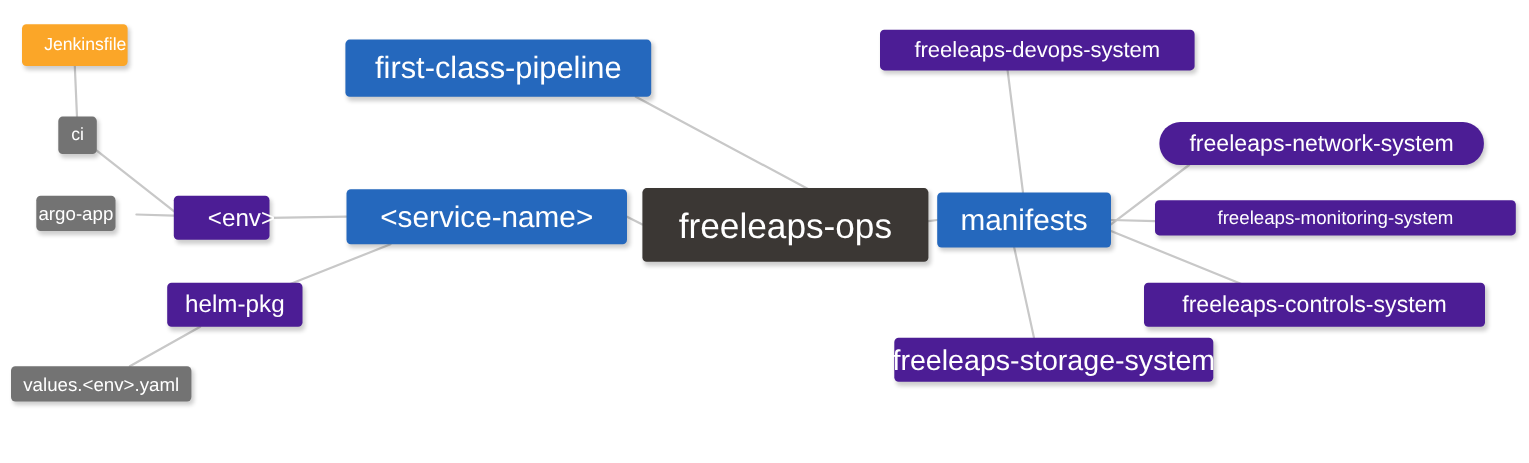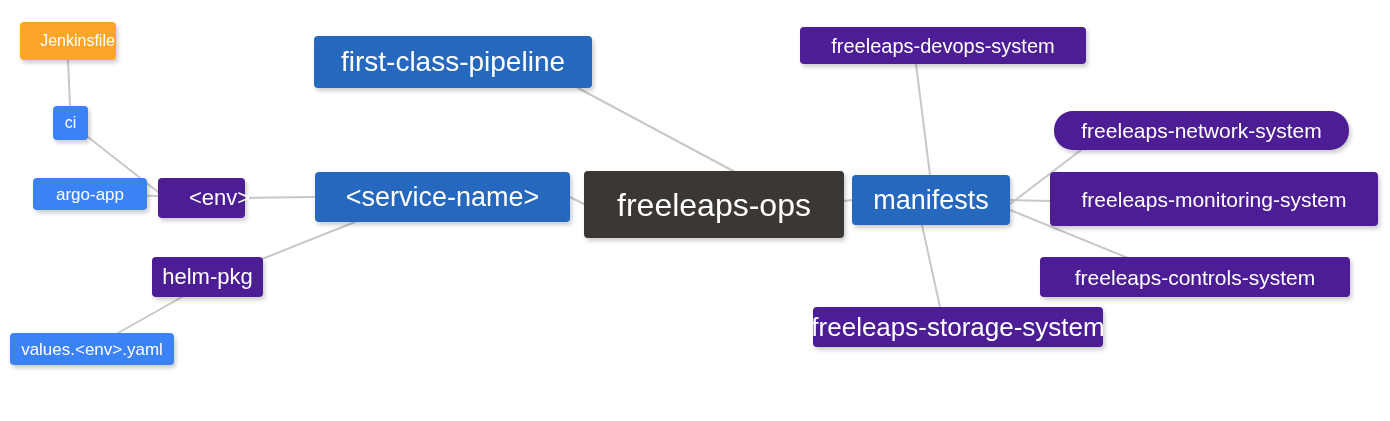--- a/index.html
+++ b/index.html
@@ -44,21 +44,21 @@
   }
   .node-label {
     display: block;
     white-space: nowrap;
   }
   
   .c-root   { background: #3b3734; }
   .c-blue   { background: #2568bd; }
   .c-green  { background: #4c1d95; }
   .c-orange { background: #fba628; padding-left: 19px; }
-  .c-red    { background: #3b82f6; }
+  .c-red    { background: #737373; }
 </style>
 </head>
 <body>
 
 <div id="mindmap">
   <svg id="edges" viewBox="0 0 1390 421" xmlns="http://www.w3.org/2000/svg">
       <path d="M 584 204 L 570 197" stroke="#c8c8c8" stroke-width="2" fill="none" stroke-linecap="round"></path>
       <path d="M 735 172 L 578 88" stroke="#c8c8c8" stroke-width="2" fill="none" stroke-linecap="round"></path>
       <path d="M 844 201 L 852 200" stroke="#c8c8c8" stroke-width="2" fill="none" stroke-linecap="round"></path>
       <path d="M 315 197 L 245 198" stroke="#c8c8c8" stroke-width="2" fill="none" stroke-linecap="round"></path>
@@ -82,42 +82,42 @@
       </div>
       <div class="node c-blue" style="left: 315px; top: 172px; width: 255px; height: 50px; font-size: 27px;">
         <span class="node-label">&lt;service-name&gt;</span>
       </div>
       <div class="node c-blue" style="left: 852px; top: 175px; width: 158px; height: 50px; font-size: 27px; text-align: right;">
         <span class="node-label">manifests</span>
       </div>
       <div class="node c-green" style="left: 158px; top: 178px; width: 87px; height: 40px; font-size: 22px; padding-left: 36px;">
         <span class="node-label">&lt;env&gt;</span>
       </div>
-      <div class="node c-green" style="left: 152px; top: 257px; width: 111px; height: 40px; font-size: 22px;">
+      <div class="node c-green" style="left: 152px; top: 257px; width: 123px; height: 40px; font-size: 22px;">
         <span class="node-label">helm-pkg</span>
       </div>
       <div class="node c-orange" style="left: 20px; top: 22px; width: 96px; height: 38px; font-size: 16px;">
         <span class="node-label">Jenkinsfile</span>
       </div>
       <div class="node c-red" style="left: 53px; top: 106px; width: 35px; height: 34px; font-size: 16px;">
         <span class="node-label">ci</span>
       </div>
-      <div class="node c-red" style="left: 33px; top: 178px; width: 114px; height: 32px; font-size: 17px;">
+      <div class="node c-red" style="left: 33px; top: 178px; width: 72px; height: 32px; font-size: 17px;">
         <span class="node-label">argo-app</span>
       </div>
       <div class="node c-red" style="left: 10px; top: 333px; width: 164px; height: 32px; font-size: 17px;">
         <span class="node-label">values.&lt;env&gt;.yaml</span>
       </div>
       <div class="node c-green" style="left: 800px; top: 27px; width: 286px; height: 37px; font-size: 20px;">
         <span class="node-label">freeleaps-devops-system</span>
       </div>
       <div class="node c-green" style="left: 1054px; top: 111px; width: 295px; height: 39px; font-size: 21px; border-radius: 19px;">
         <span class="node-label">freeleaps-network-system</span>
       </div>
-      <div class="node c-green" style="left: 1050px; top: 172px; width: 328px; height: 54px; font-size: 21px;">
+      <div class="node c-green" style="left: 1050px; top: 182px; width: 328px; height: 32px; font-size: 17px;">
         <span class="node-label">freeleaps-monitoring-system</span>
       </div>
       <div class="node c-green" style="left: 1040px; top: 257px; width: 310px; height: 40px; font-size: 21px;">
         <span class="node-label">freeleaps-controls-system</span>
       </div>
       <div class="node c-green" style="left: 813px; top: 307px; width: 290px; height: 40px; font-size: 26px;">
         <span class="node-label">freeleaps-storage-system</span>
       </div>
     </div>
 </div>

